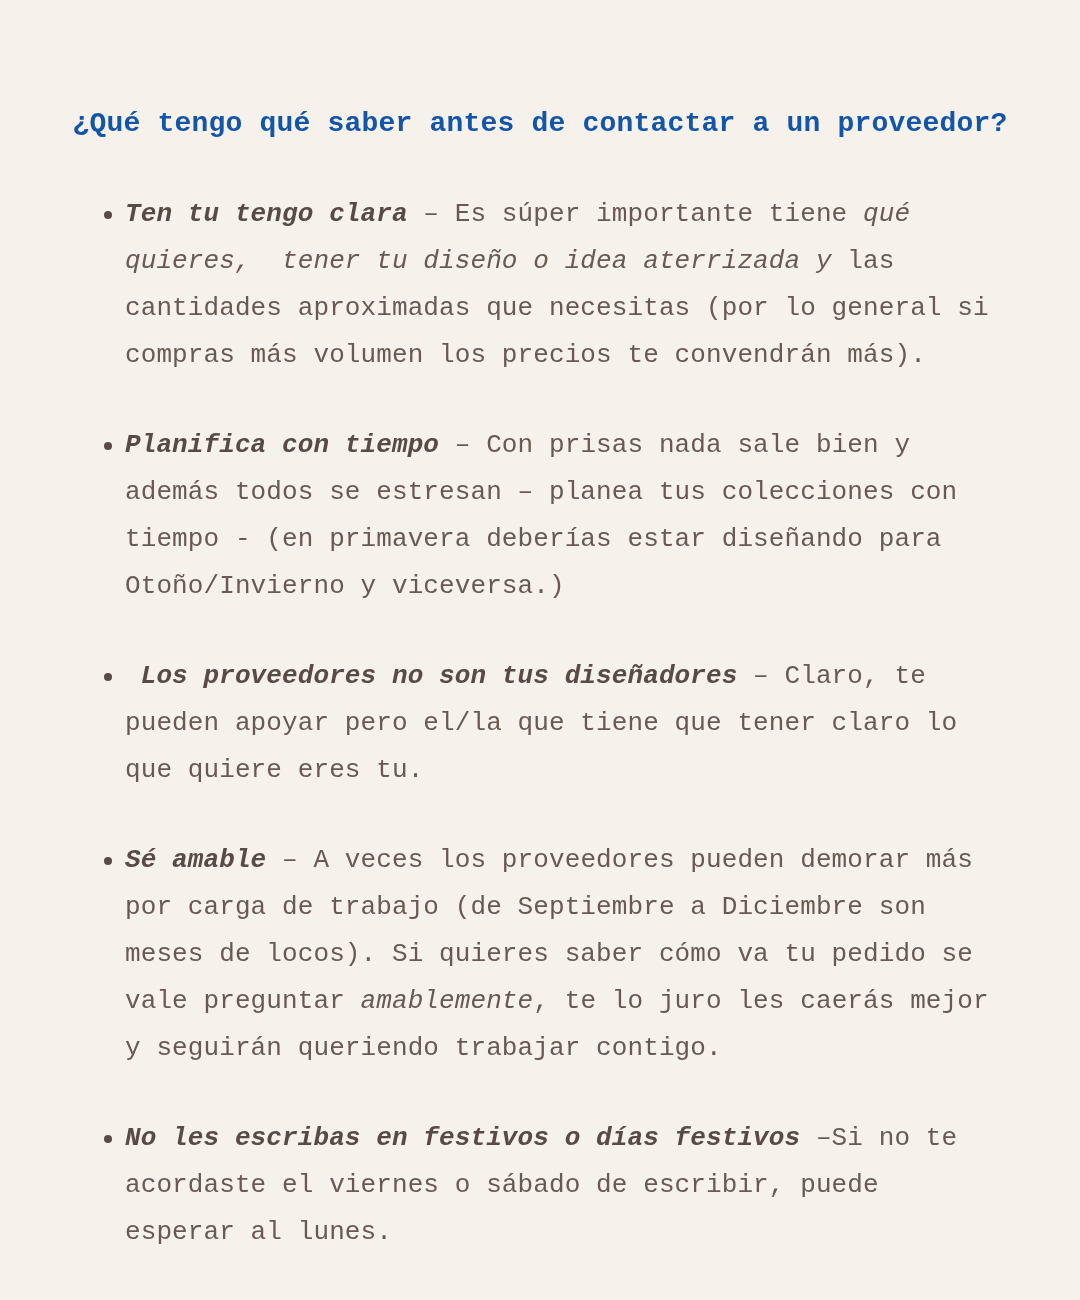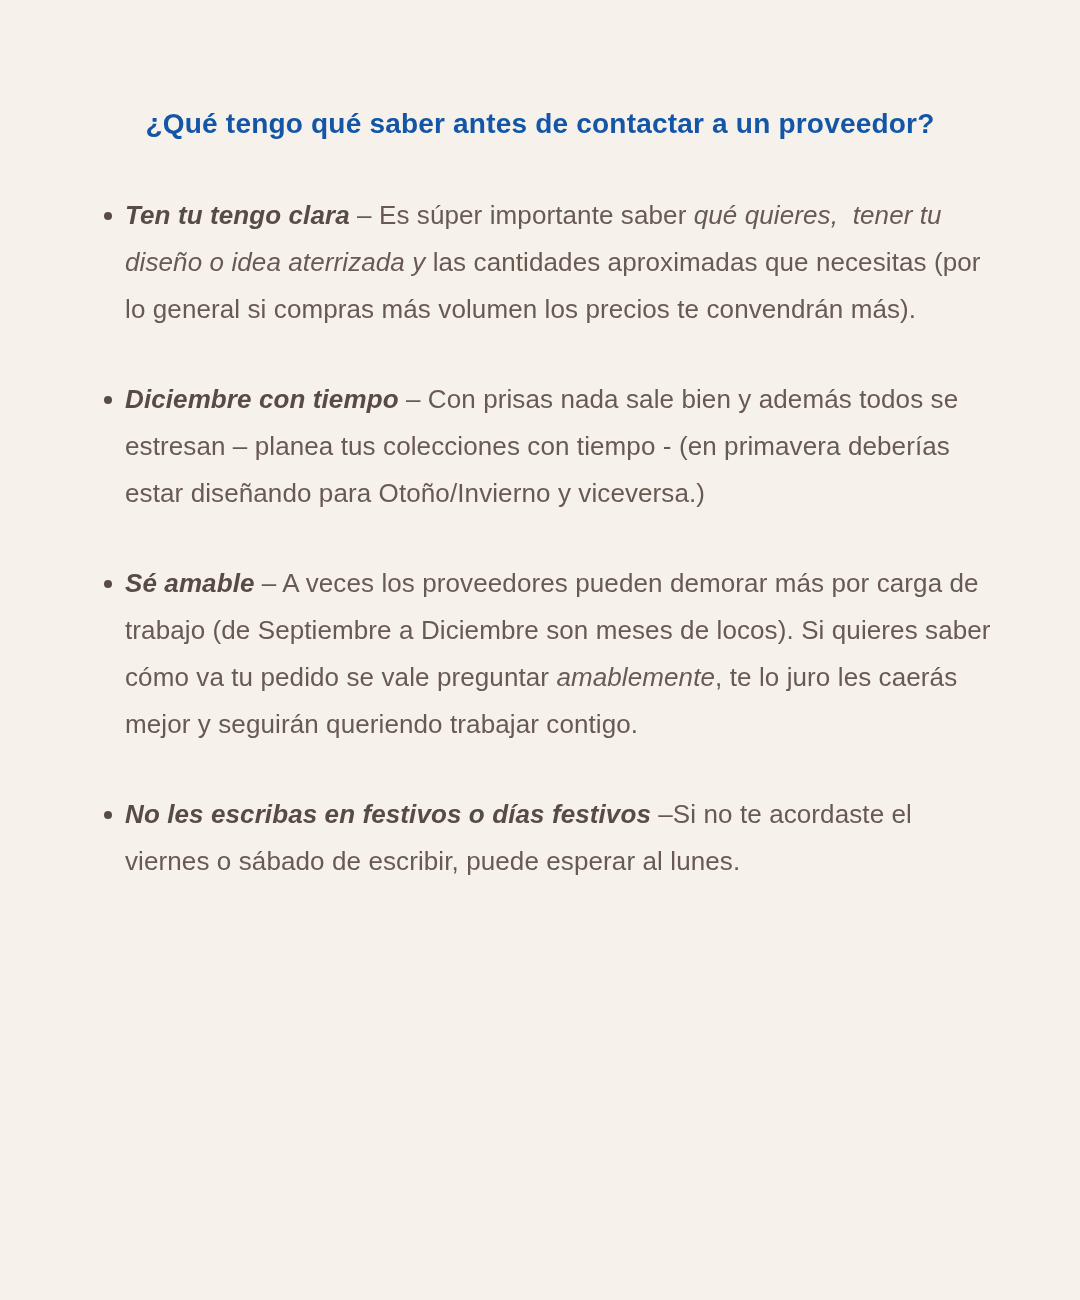--- a/index.html
+++ b/index.html
@@ -11,20 +11,21 @@
     height: 1300px;
     background: var(--bg, #F6F1EA);
     font-family: "Liberation Sans", sans-serif;
     overflow: hidden;
   }
   .page {
     width: 1080px;
     height: 1300px;
     box-sizing: border-box;
     background: var(--bg, #F6F1EA);
+    font-family: Liberation Mono, monospace;
   }
   .title {
     margin: 0;
     padding: 108px 60px 0 60px;
     text-align: center;
     font-size: 28px;
     font-weight: 700;
     letter-spacing: 0.2px;
     color: var(--title-color, #1355A6);
   }
@@ -69,25 +70,29 @@
   }
 </style>
 </head>
 <body>
 
 <div class="page">
   <h1 class="title">¿Qué tengo qué saber antes de contactar a un proveedor?</h1>
   <ul class="bullet-list">
       <li>
         <span class="marker"></span>
-        <span class="text"><span class="seg-bold-italic">Ten tu tengo clara</span><span class="seg-regular"> – Es súper importante saber </span><span class="seg-italic">qué quieres,  tener tu diseño o idea aterrizada y</span><span class="seg-regular"> las cantidades aproximadas que necesitas (por lo general si compras más volumen los precios te convendrán más).</span></span>
+        <span class="text"><span class="seg-bold-italic">Ten tu tengo clara</span><span class="seg-regular"> – Es súper importante tiene </span><span class="seg-italic">qué quieres,  tener tu diseño o idea aterrizada y</span><span class="seg-regular"> las cantidades aproximadas que necesitas (por lo general si compras más volumen los precios te convendrán más).</span></span>
       </li>
       <li>
         <span class="marker"></span>
-        <span class="text"><span class="seg-bold-italic">Diciembre con tiempo</span><span class="seg-regular"> – Con prisas nada sale bien y además todos se estresan – planea tus colecciones con tiempo - (en primavera deberías estar diseñando para Otoño/Invierno y viceversa.)</span></span>
+        <span class="text"><span class="seg-bold-italic">Planifica con tiempo</span><span class="seg-regular"> – Con prisas nada sale bien y además todos se estresan – planea tus colecciones con tiempo - (en primavera deberías estar diseñando para Otoño/Invierno y viceversa.)</span></span>
+      </li>
+      <li>
+        <span class="marker"></span>
+        <span class="text"><span class="seg-bold-italic"> Los proveedores no son tus diseñadores</span><span class="seg-regular"> – Claro, te pueden apoyar pero el/la que tiene que tener claro lo que quiere eres tu.</span></span>
       </li>
       <li>
         <span class="marker"></span>
         <span class="text"><span class="seg-bold-italic">Sé amable</span><span class="seg-regular"> – A veces los proveedores pueden demorar más por carga de trabajo (de Septiembre a Diciembre son meses de locos). Si quieres saber cómo va tu pedido se vale preguntar </span><span class="seg-italic">amablemente</span><span class="seg-regular">, te lo juro les caerás mejor y seguirán queriendo trabajar contigo.</span></span>
       </li>
       <li>
         <span class="marker"></span>
         <span class="text"><span class="seg-bold-italic">No les escribas en festivos o días festivos</span><span class="seg-regular"> –Si no te acordaste el viernes o sábado de escribir, puede esperar al lunes.</span></span>
       </li>
     </ul>

